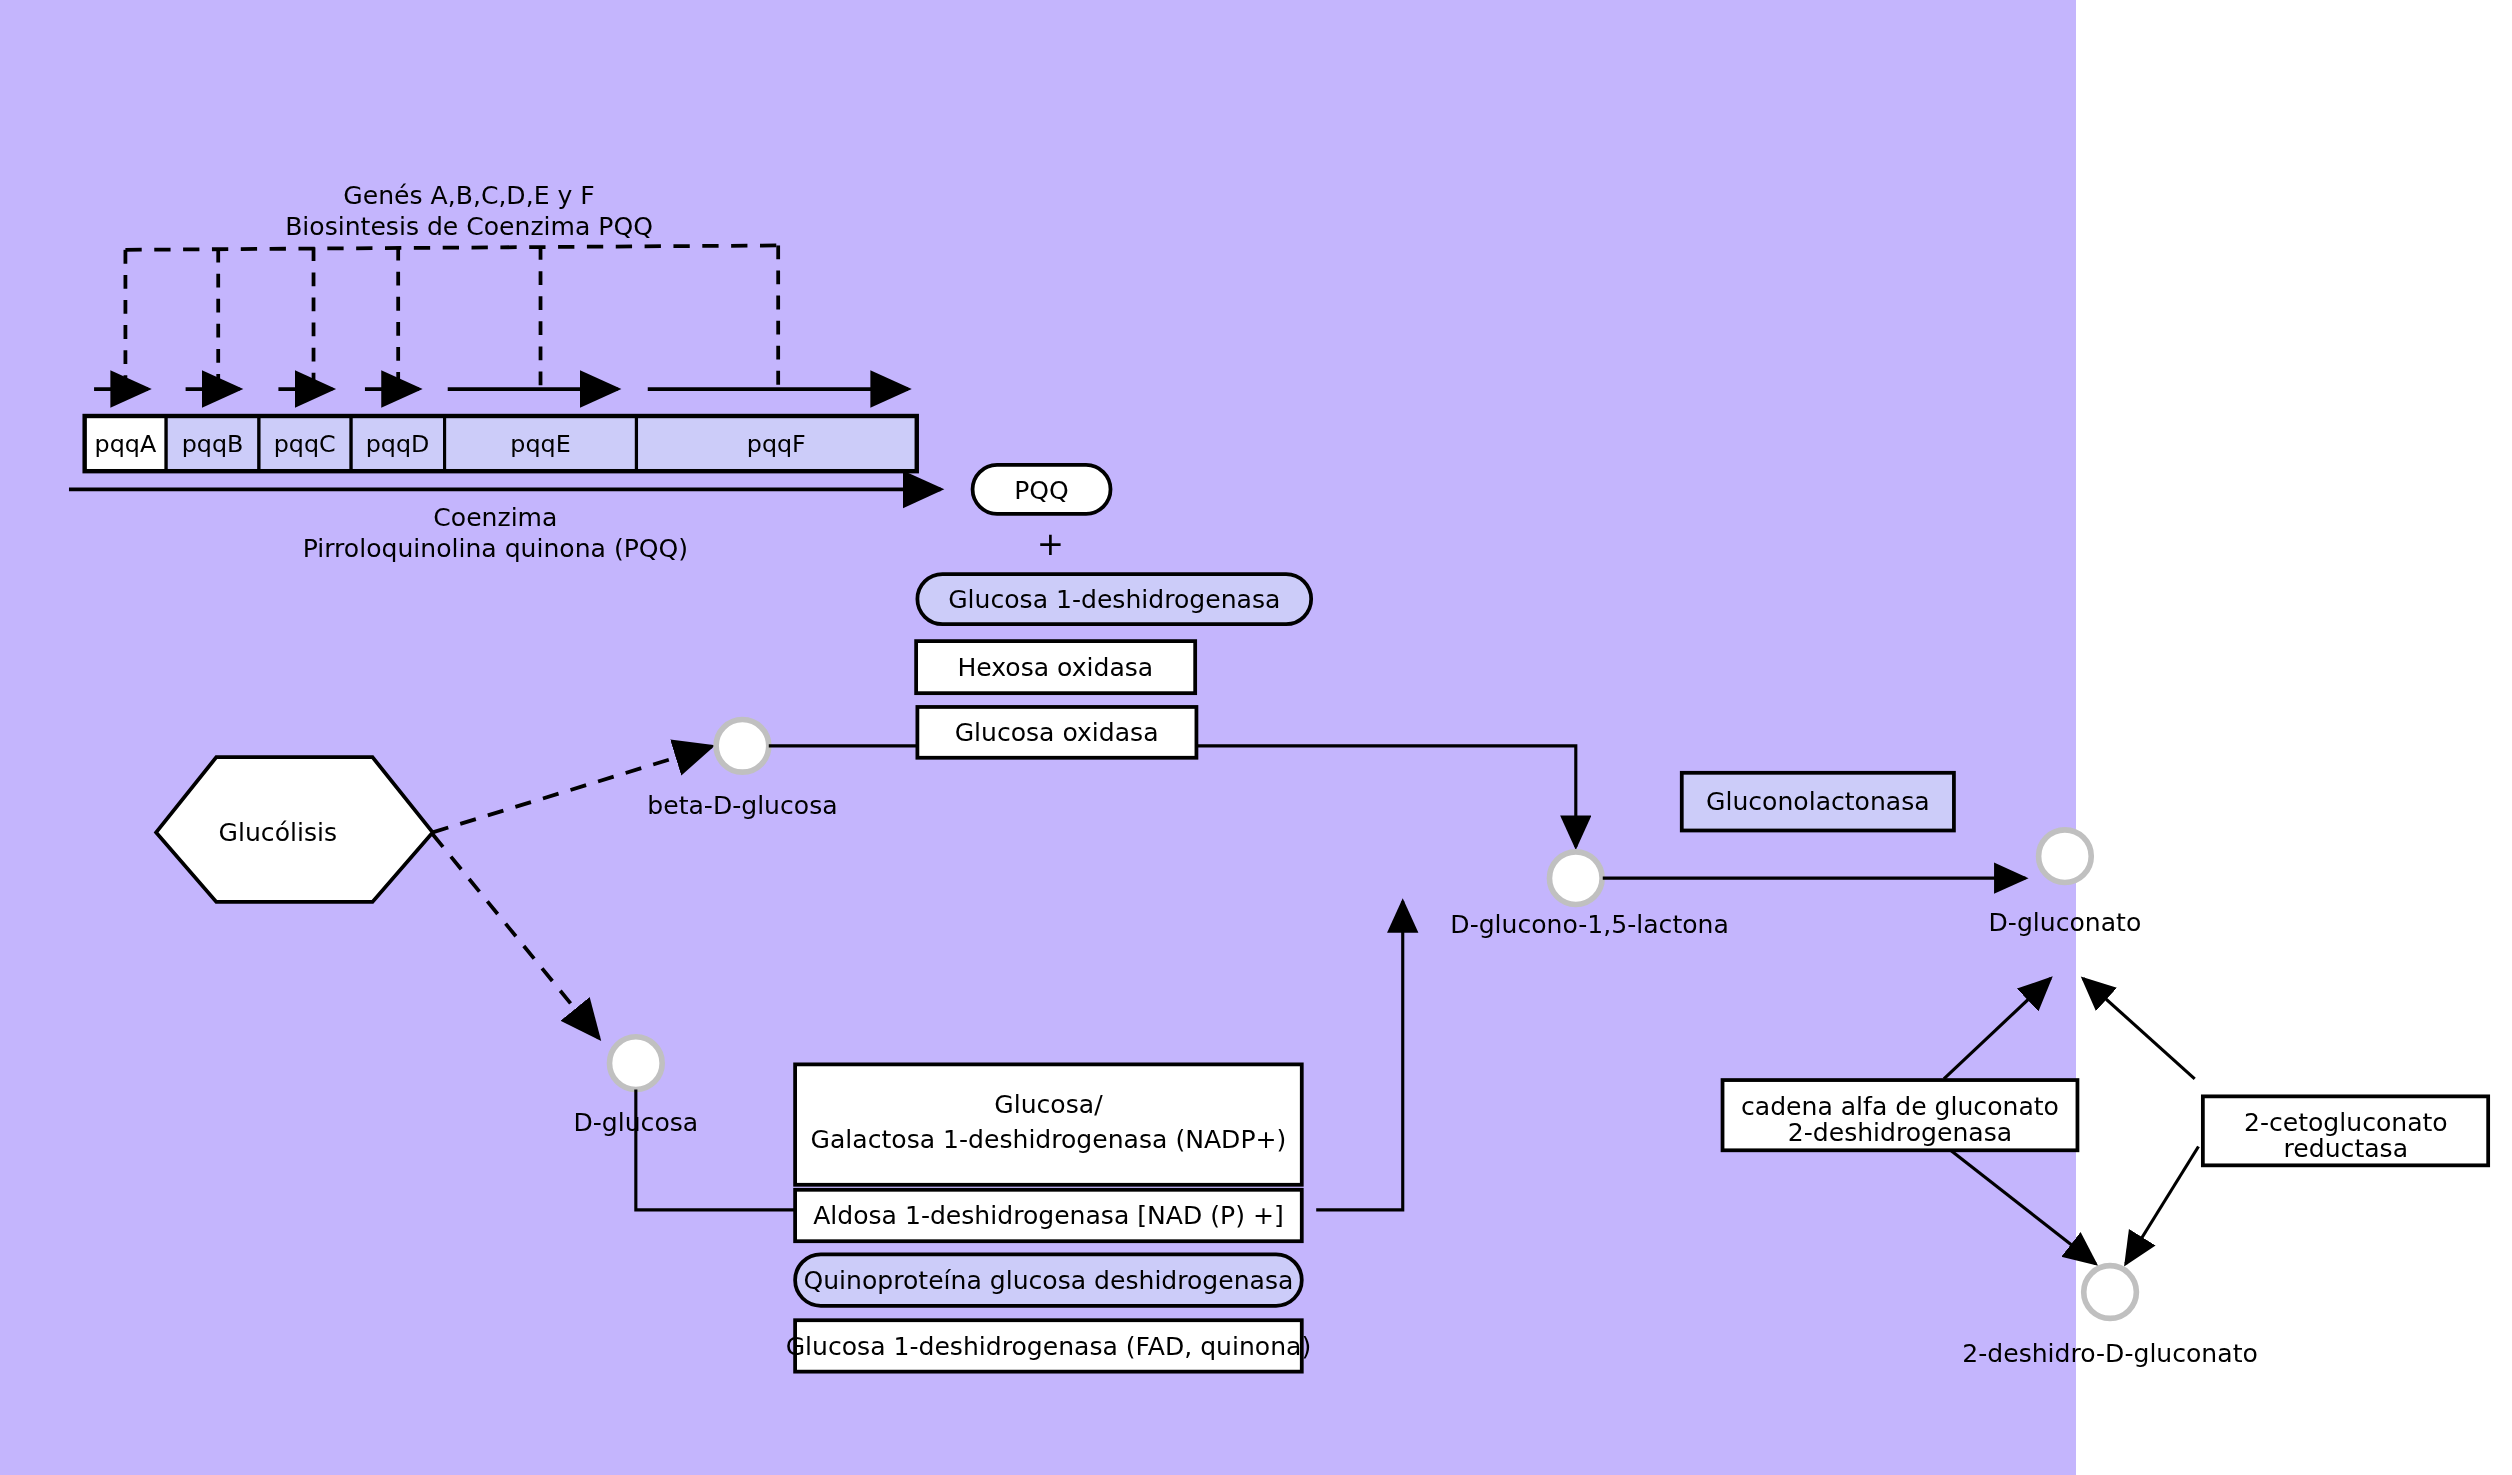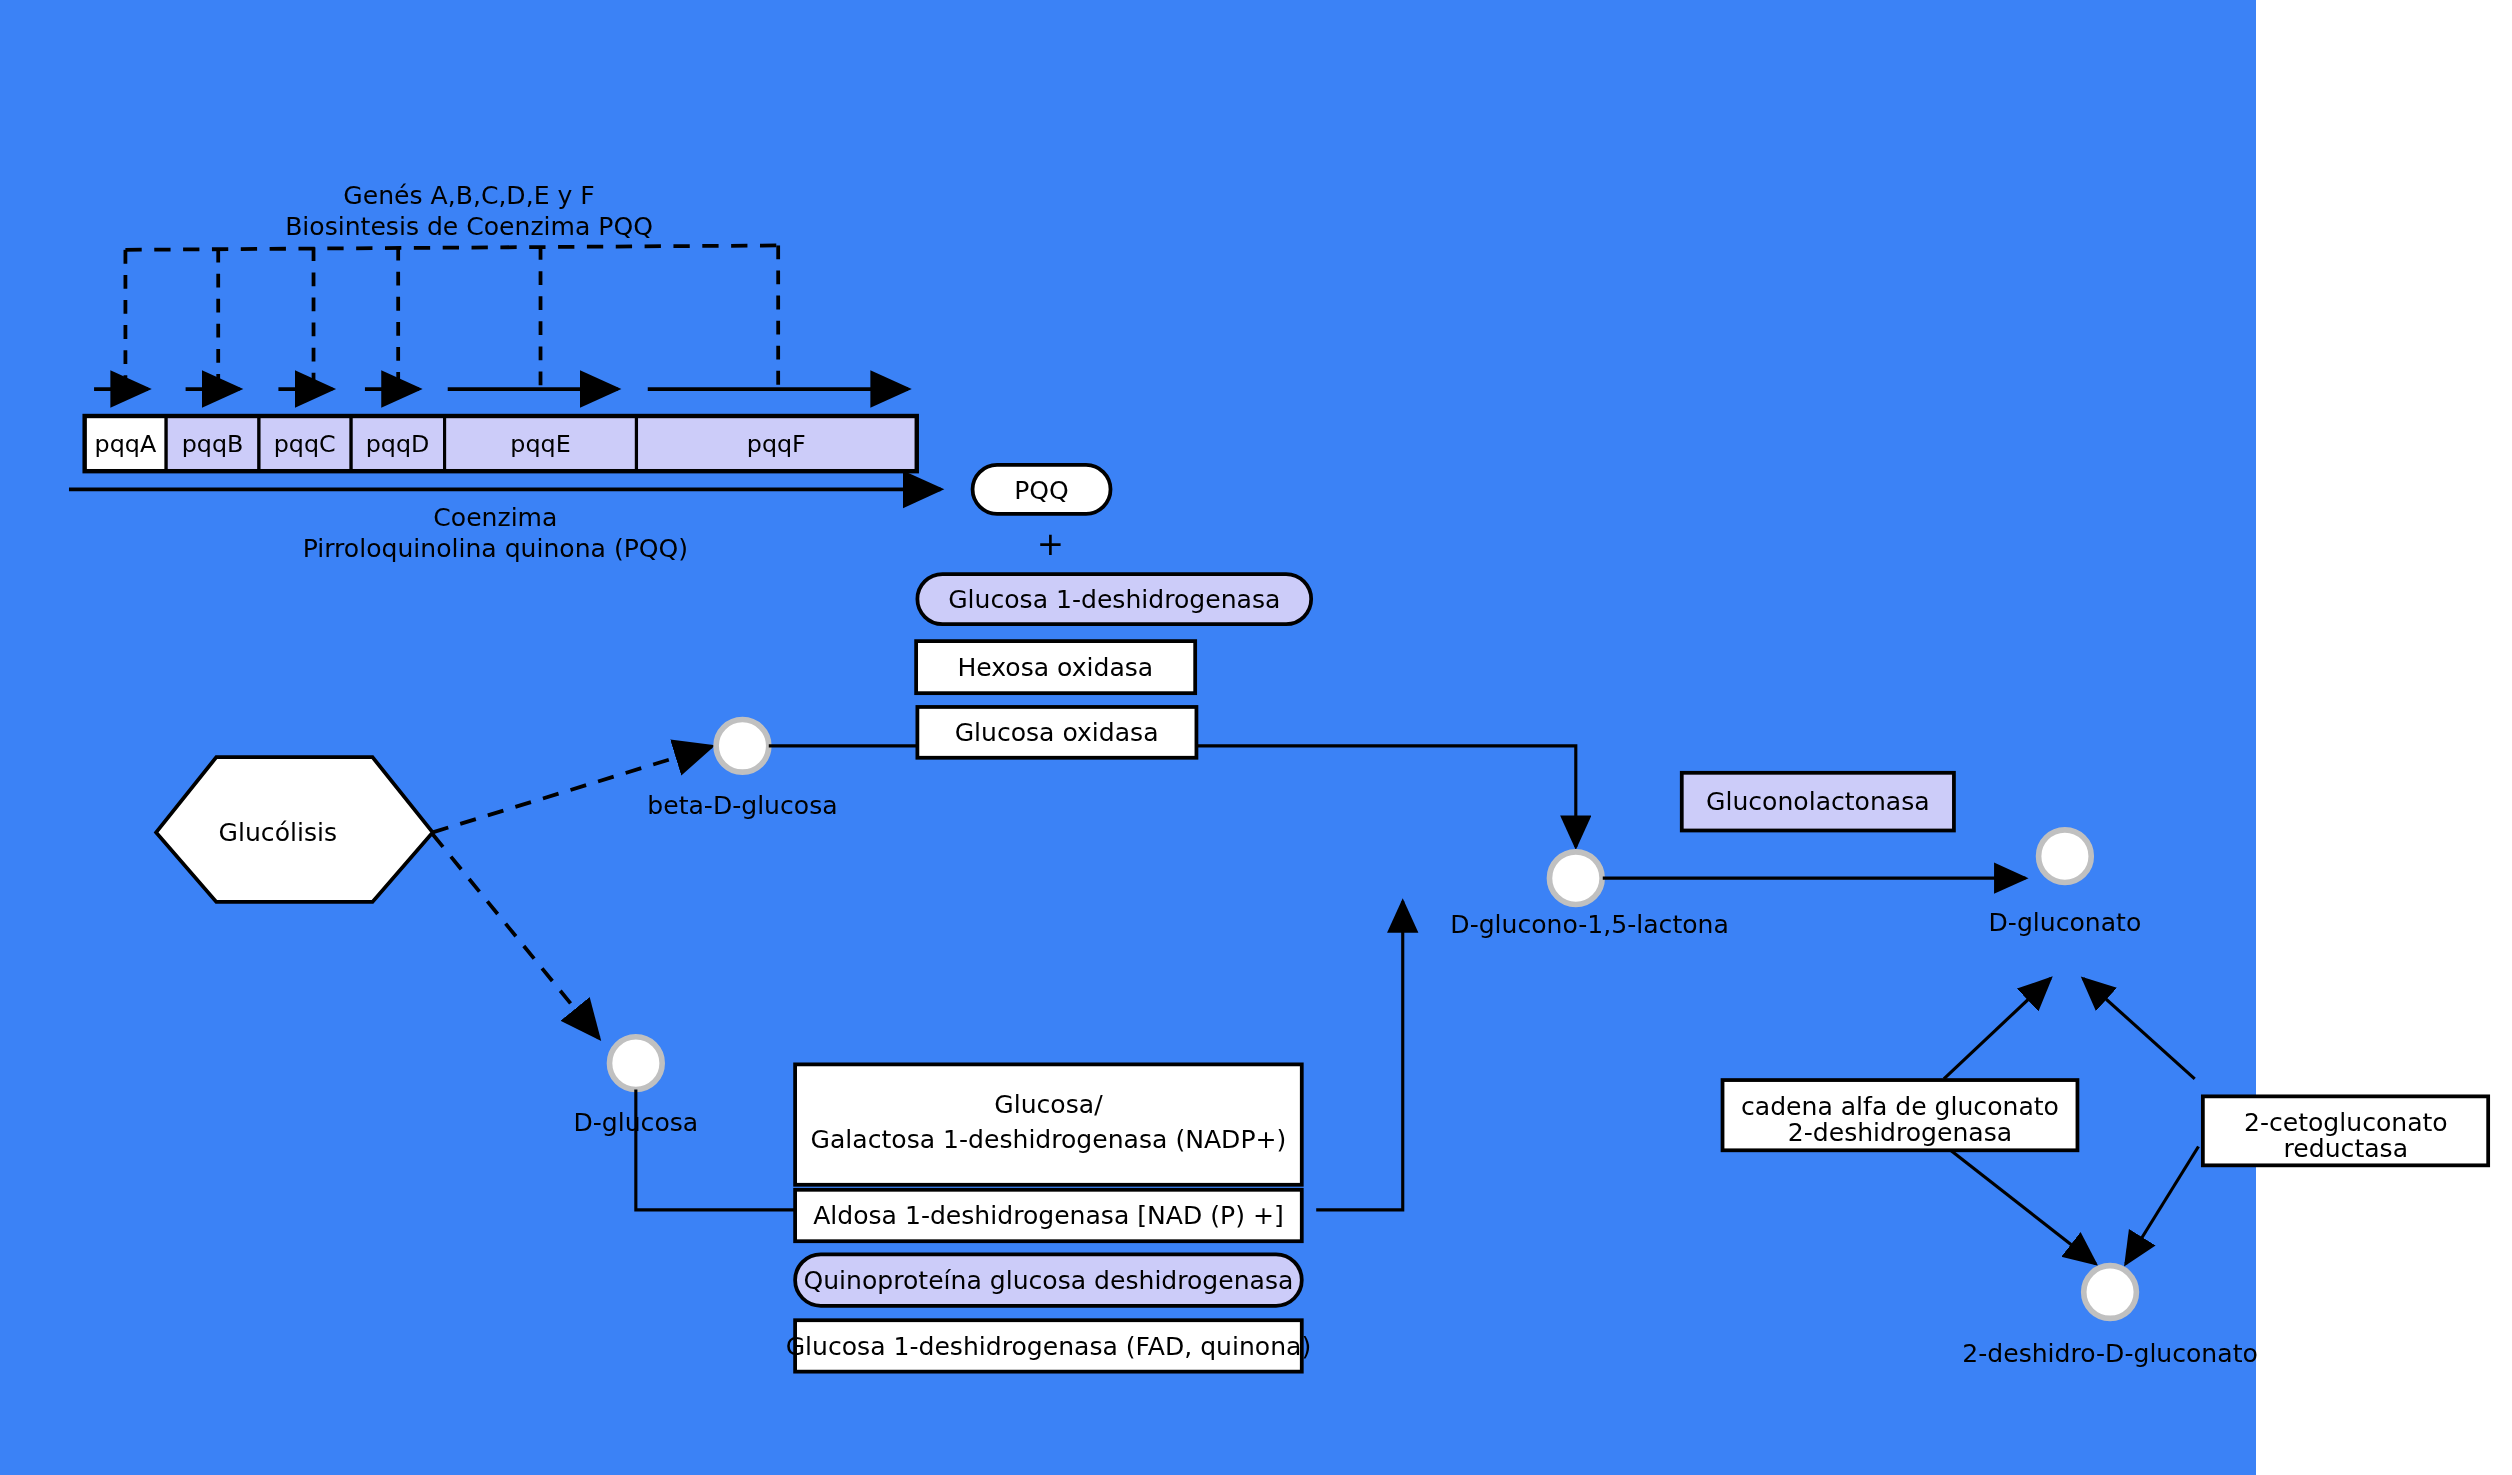--- a/index.html
+++ b/index.html
@@ -8,23 +8,23 @@
     background: #ffffff;
   }
   body {
     width: 2512px;
     height: 1476px;
     font-family: "DejaVu Sans", sans-serif;
     overflow: hidden;
   }
   #diagram-root {
     position: relative;
-    width: 2256px;
+    width: 2076px;
     height: 1476px;
-    background: #3b82f6;
+    background: #c4b5fd;
   }
   svg.layer {
     position: absolute;
     top: 0;
     left: 0;
     width: 2512px;
     height: 1476px;
   }
   text {
     font-family: "DejaVu Sans", sans-serif;

